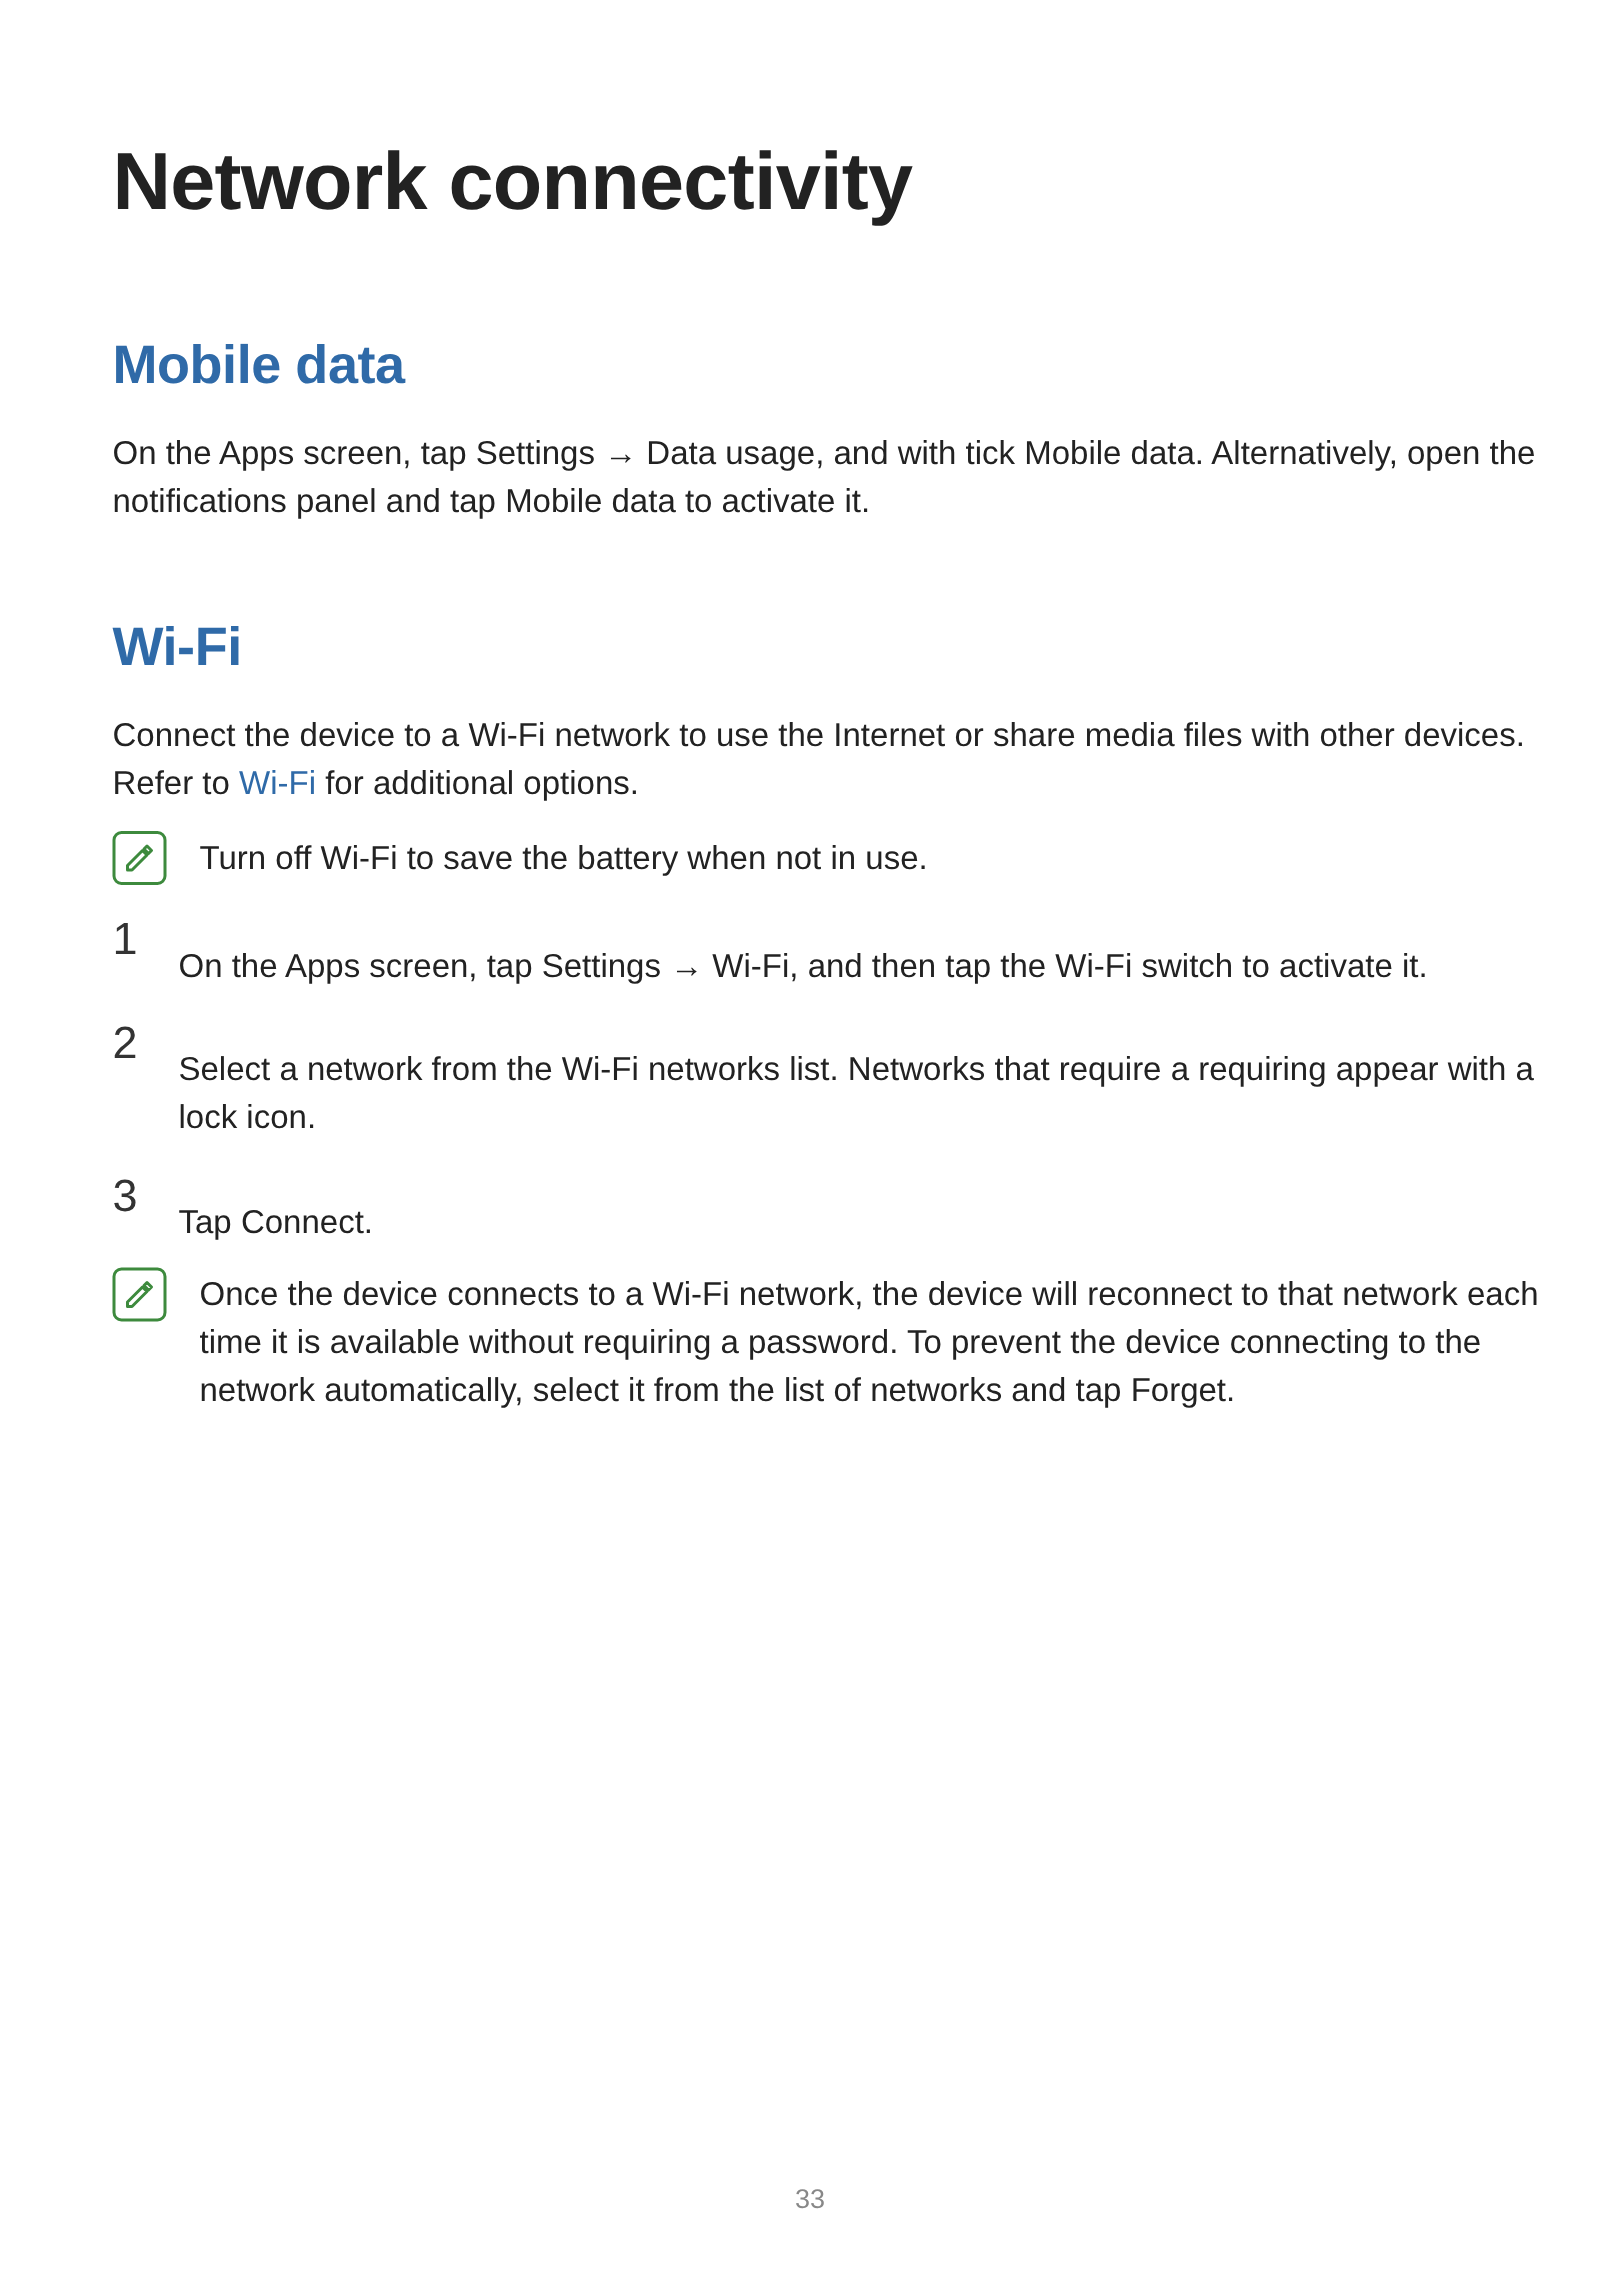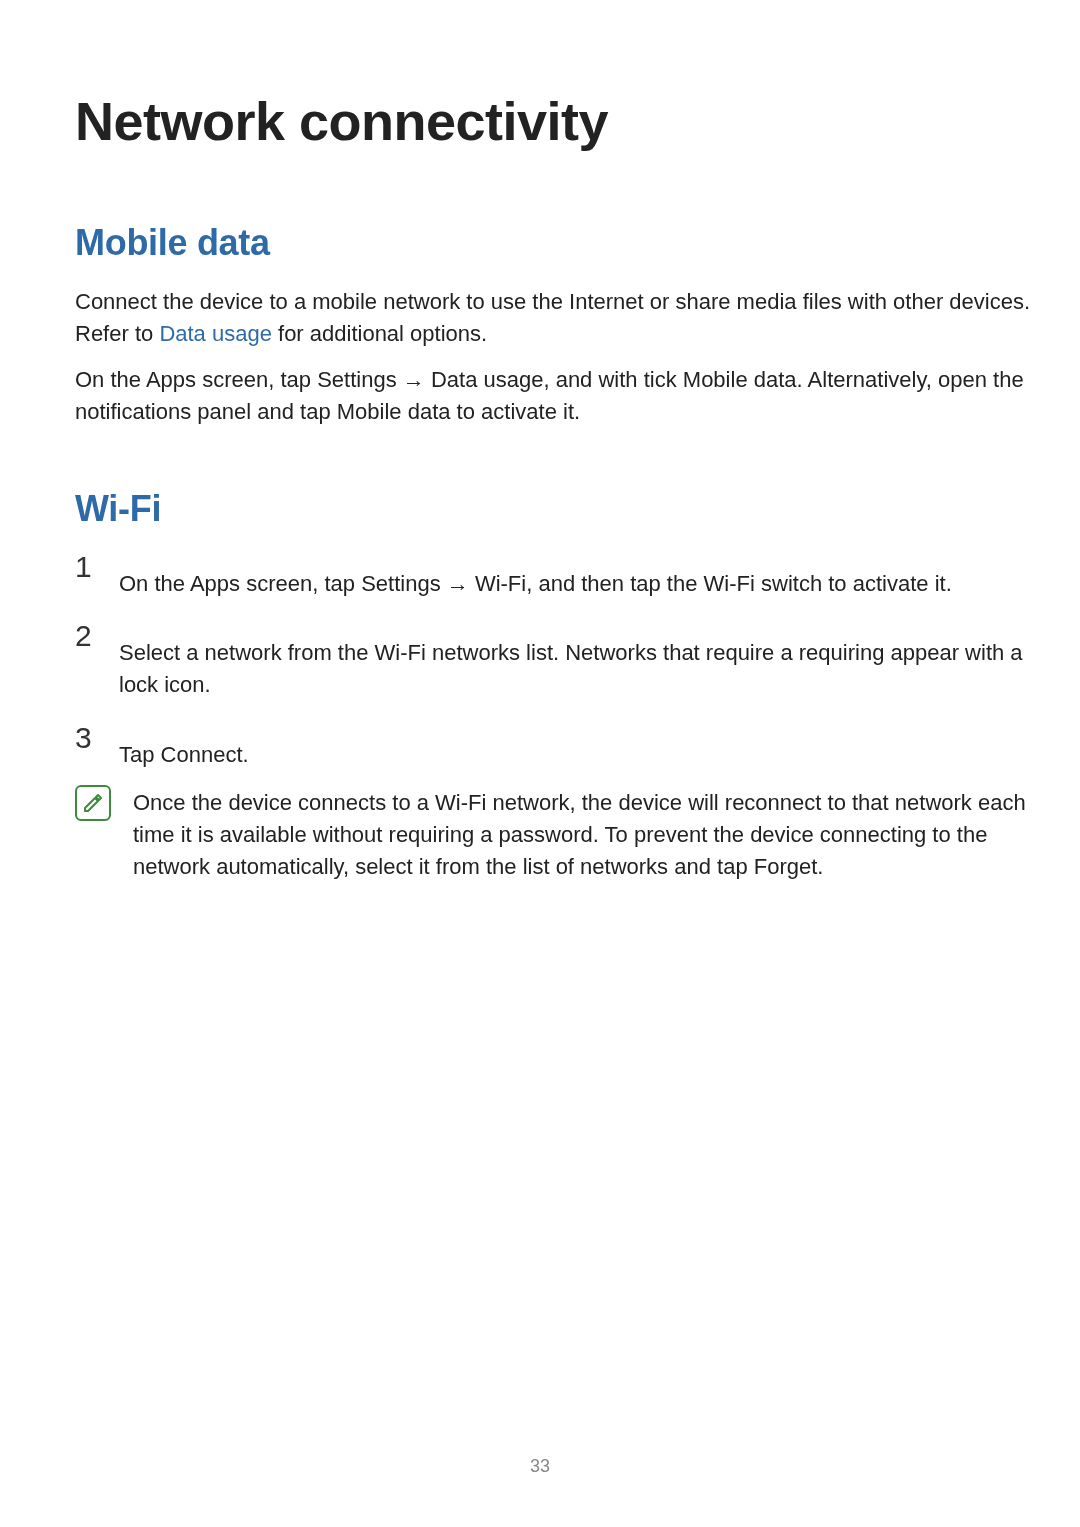--- a/index.html
+++ b/index.html
@@ -115,32 +115,40 @@
 </style>
 </head>
 <body>
 
 <div class="page">
 
   <h1 class="h1">Network connectivity</h1>
 
   <h2 class="h2">Mobile data</h2>
 
-  <p class="para">
-    <span>Connect the device to a mobile network to use the Internet or share media files with other devices. Refer to </span><span class="link">Data usage</span><span> for additional options.</span>
-  </p>
 
   <p class="para">
     <span>On the Apps screen, tap </span><span class="bold">Settings</span><span> → </span><span class="bold">Data usage</span><span>, and with tick </span><span class="bold">Mobile data</span><span>. Alternatively, open the notifications panel and tap </span><span class="bold">Mobile data</span><span> to activate it.</span>
   </p>
 
   <div class="sec2">
     <h2 class="h2">Wi-Fi</h2>
 
+    <p class="para">
+      <span>Connect the device to a Wi-Fi network to use the Internet or share media files with other devices. Refer to </span><span class="link">Wi-Fi</span><span> for additional options.</span>
+    </p>
 
+    <div class="note-row">
+      <div class="note-icon">
+        <svg viewBox="0 0 24 24">
+          <path d="M4 17 L14 7 L17 10 L7 20 L4 20 Z M15 6 L18 9 L20 7 L17 4 Z" fill="none" stroke="#3d8a3d" stroke-width="2" stroke-linejoin="round"></path>
+        </svg>
+      </div>
+      <div class="note-text">Turn off Wi-Fi to save the battery when not in use.</div>
+    </div>
 
     <div class="step-row">
       <div class="step-num">1</div>
       <div class="step-text">
         <span>On the Apps screen, tap </span><span class="bold">Settings</span><span> → </span><span class="bold">Wi-Fi</span><span>, and then tap the </span><span class="bold">Wi-Fi</span><span> switch to activate it.</span>
       </div>
     </div>
 
     <div class="step-row">
       <div class="step-num">2</div>

